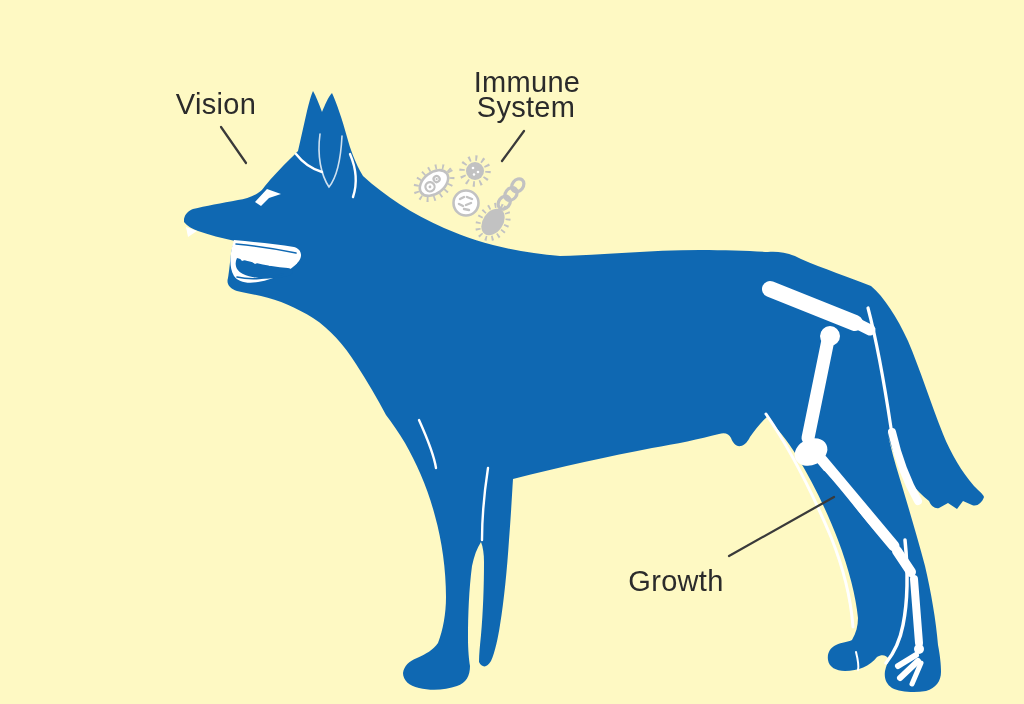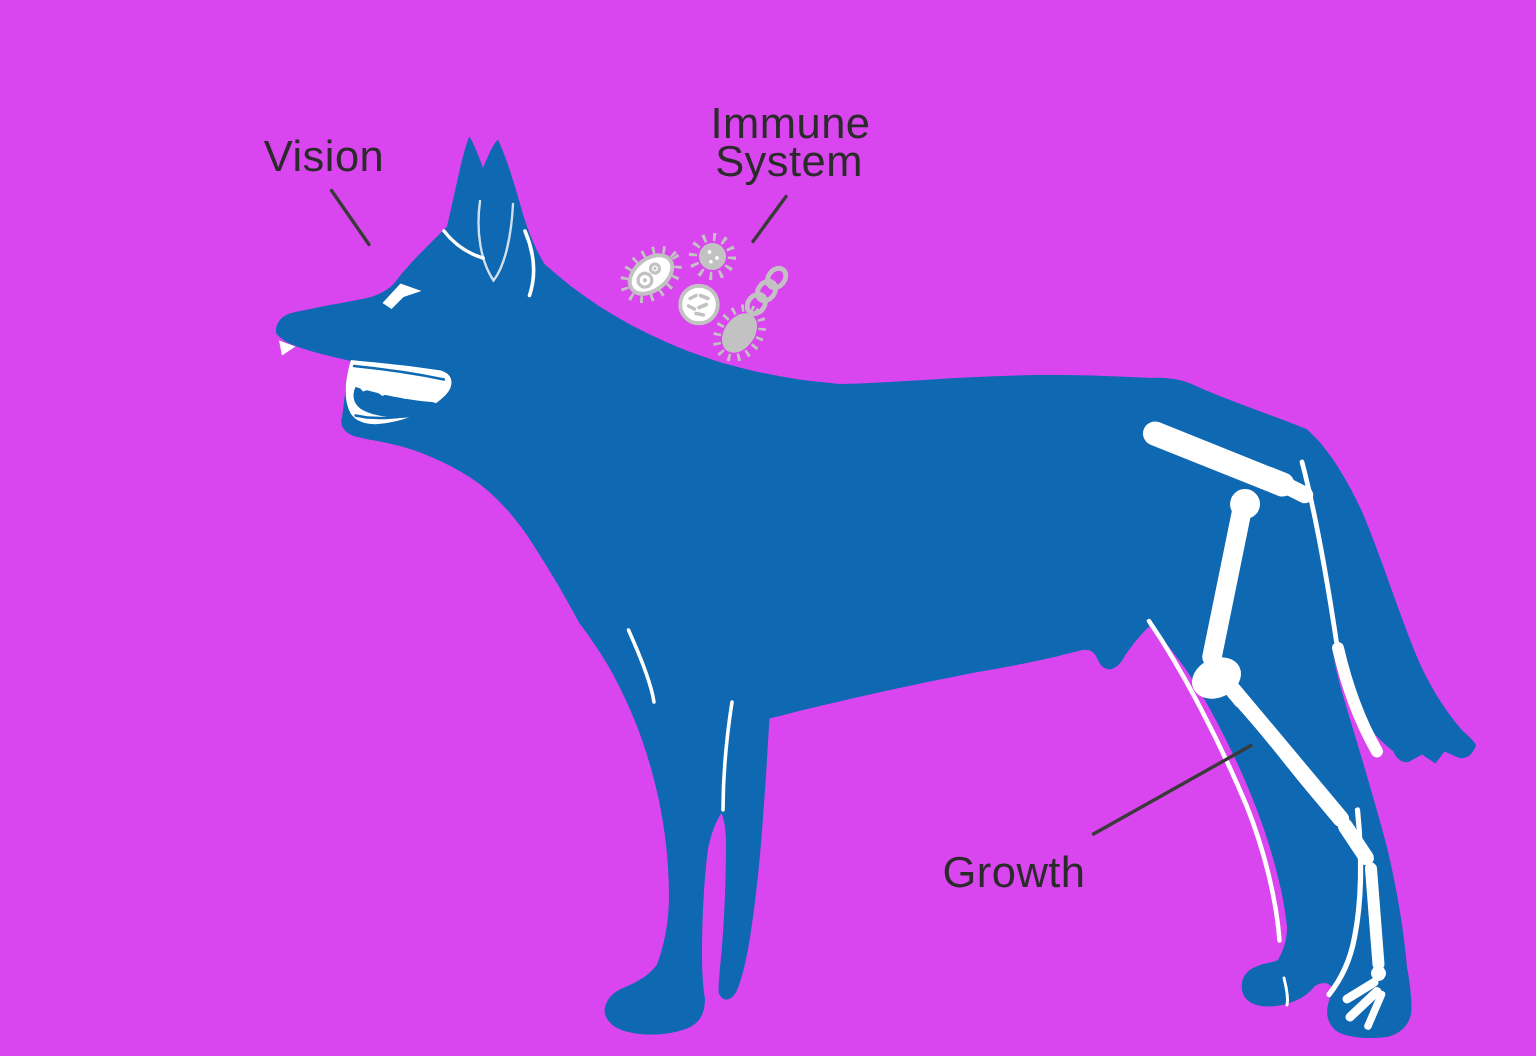--- a/index.html
+++ b/index.html
@@ -1,16 +1,16 @@
 <!DOCTYPE html>
 <html><head>
 <meta charset="utf-8">
 <style>
   html,body { margin:0; padding:0; background:#ffffff; }
-  .canvas { position:relative; width:1024px; height:704px; background:#d946ef; overflow:hidden; }
+  .canvas { position:relative; width:1024px; height:704px; background:#fef9c3; overflow:hidden; }
   svg { display:block; }
   .dog-fill   { fill:#0f68b2; }
   .white-fill { fill:#ffffff; }
   .bone       { fill:none; stroke:#ffffff; stroke-linecap:round; }
   .bone-fill  { fill:#ffffff; }
   .seam       { fill:none; stroke:#ffffff; stroke-linecap:round; }
   .joint-line { fill:none; stroke:#0f68b2; stroke-linecap:round; }
   .microbe    { stroke:#c2c2c2; fill:none; }
   .microbe-solid { fill:#c2c2c2; stroke:none; }
   .microbe-dot   { fill:#ffffff; stroke:none; }

